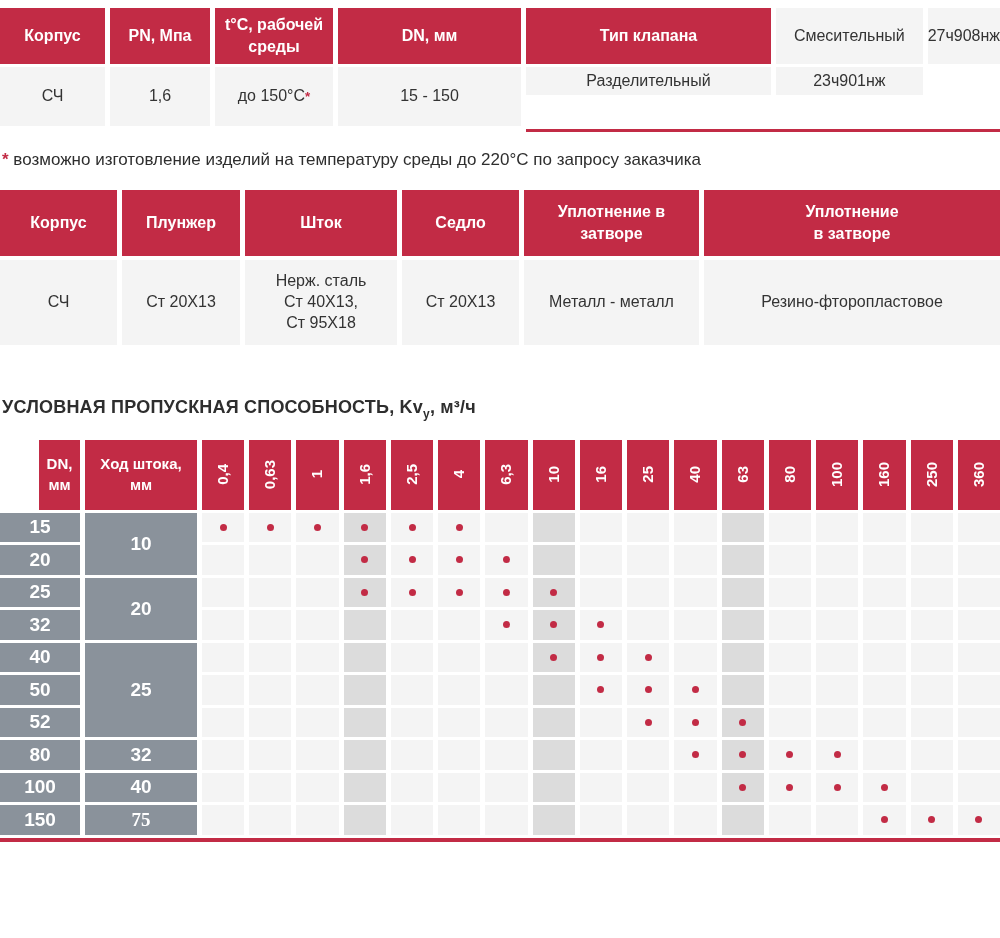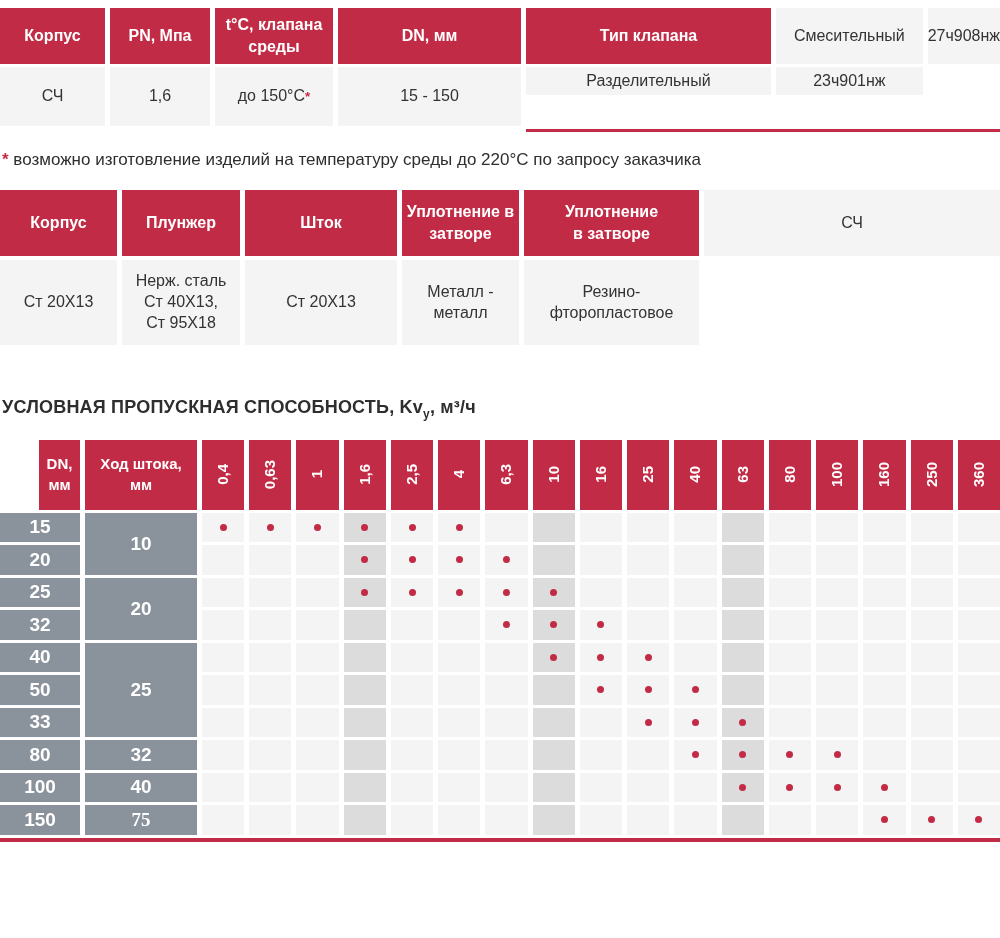--- a/index.html
+++ b/index.html
@@ -45,21 +45,21 @@
   .t3-redbar{height:4px;background:#C22B45;margin-top:3px;}
 </style>
 </head>
 <body>
 
 <div class="page">
 
   <div class="t1">
     <div class="th">Корпус</div>
     <div class="th">PN, Мпа</div>
-    <div class="th">t°С, клапана
+    <div class="th">t°С, рабочей
 среды</div>
     <div class="th">DN, мм</div>
     <div class="th">Тип клапана</div>
 
     <div class="td merge">СЧ</div>
     <div class="td merge">1,6</div>
     <div class="td merge"><span>до 150°С</span><sup class="star">*</sup></div>
     <div class="td merge">15 - 150</div>
     <div class="td">Смесительный</div>
     <div class="td">27ч908нж</div>
@@ -68,20 +68,21 @@
     <div class="t1-redbar"></div>
   </div>
 
   <div class="footnote"><span class="star">*</span><span> возможно изготовление изделий на температуру среды до 220°С по запросу заказчика</span></div>
 
 
   <div class="t2">
     <div class="th">Корпус</div>
     <div class="th">Плунжер</div>
     <div class="th">Шток</div>
+    <div class="th">Седло</div>
     <div class="th">Уплотнение в
 затворе</div>
     <div class="th">Уплотнение
 в затворе</div>
 
     <div class="td">СЧ</div>
     <div class="td">Ст 20Х13</div>
     <div class="td">Нерж. сталь
 Ст 40Х13,
 Ст 95Х18</div>
@@ -268,21 +269,21 @@
         </div>
         <div class="kvcell" style="grid-area: 7 / 13;">
           <div class="dot"></div>
         </div>
         <div class="kvcell hl" style="grid-area: 7 / 14;"></div>
         <div class="kvcell" style="grid-area: 7 / 15;"></div>
         <div class="kvcell" style="grid-area: 7 / 16;"></div>
         <div class="kvcell" style="grid-area: 7 / 17;"></div>
         <div class="kvcell" style="grid-area: 7 / 18;"></div>
         <div class="kvcell" style="grid-area: 7 / 19;"></div>
-        <div class="dncell" style="grid-area: 8 / 1;">33</div>
+        <div class="dncell" style="grid-area: 8 / 1;">52</div>
         <div class="kvcell" style="grid-area: 8 / 3;"></div>
         <div class="kvcell" style="grid-area: 8 / 4;"></div>
         <div class="kvcell" style="grid-area: 8 / 5;"></div>
         <div class="kvcell hl" style="grid-area: 8 / 6;"></div>
         <div class="kvcell" style="grid-area: 8 / 7;"></div>
         <div class="kvcell" style="grid-area: 8 / 8;"></div>
         <div class="kvcell" style="grid-area: 8 / 9;"></div>
         <div class="kvcell hl" style="grid-area: 8 / 10;"></div>
         <div class="kvcell" style="grid-area: 8 / 11;"></div>
         <div class="kvcell" style="grid-area: 8 / 12;">

